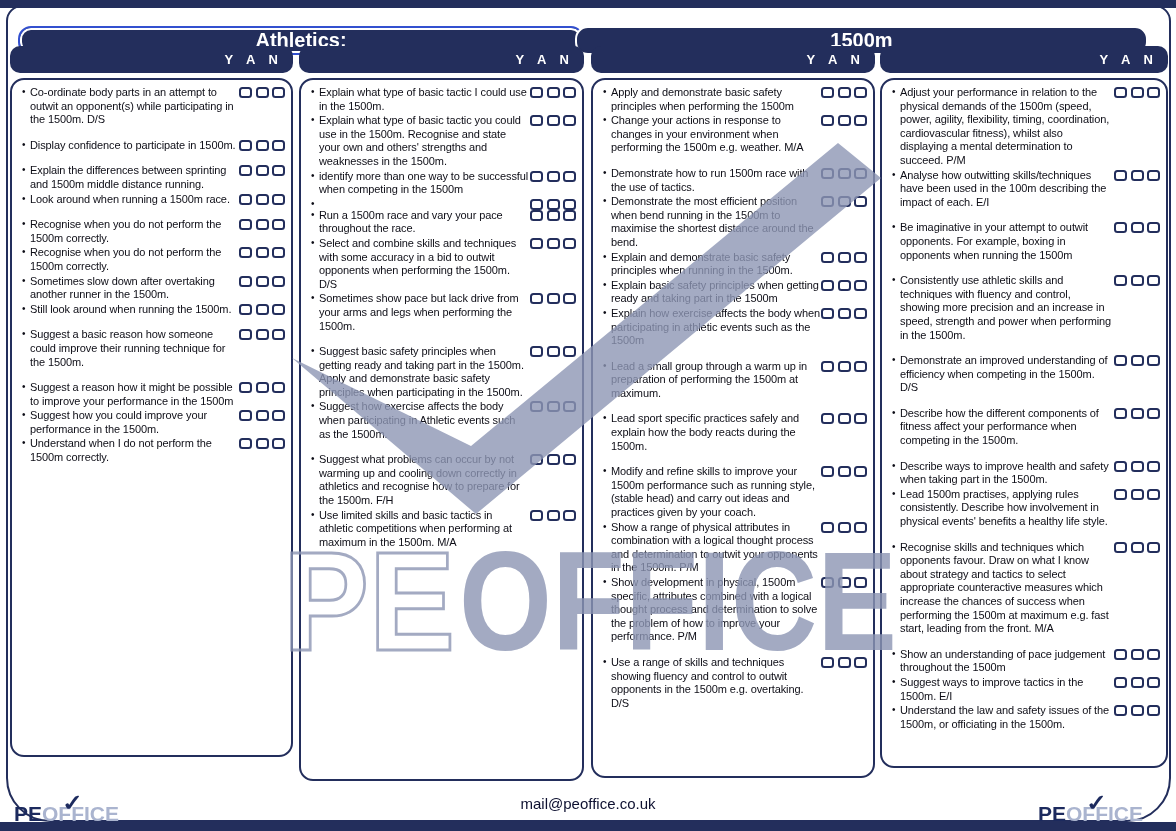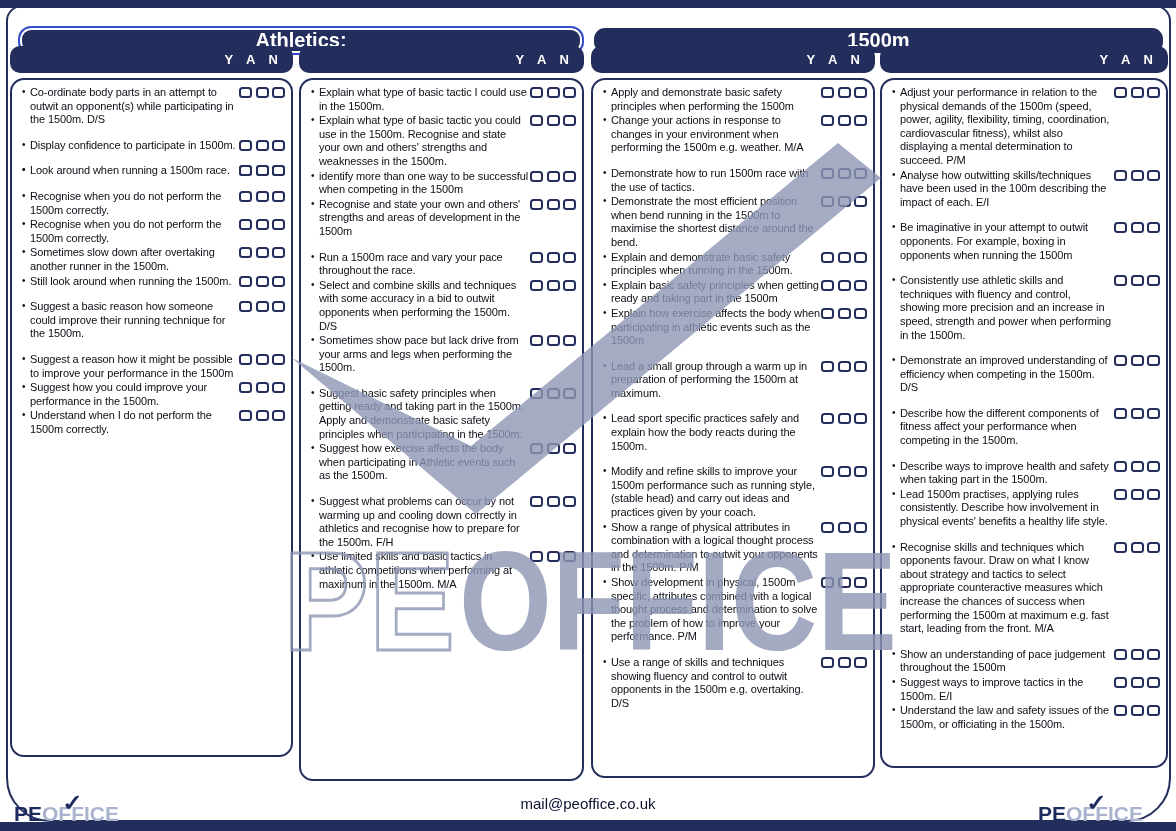--- a/index.html
+++ b/index.html
@@ -15,21 +15,21 @@
     border:2.5px solid #232e5c; border-radius:16px 16px 44px 44px;
   }
   
   .title-pill {
     position:absolute; top:12px; height:29px; background:#232e5c;
     color:#fff; font-weight:bold; font-size:20px;
     display:flex; align-items:center; justify-content:center;
     border-radius:13px; box-sizing:border-box;margin-top:14px;
   }
   .title-left { left:18px; width:566px; border:2px solid #3350cf; box-shadow: inset 0 0 0 2px #ffffff; }
-  .title-right { left:592px; width:573px; border:2px solid #ffffff; }
+  .title-right { left:575px; width:573px; border:2px solid #ffffff; }
   
   .yan-bar {
     position:absolute; top:46px; height:27px; background:#232e5c; border-radius:10px;
     color:#fff; font-weight:bold; font-size:13px; letter-spacing:5px;
     display:flex; align-items:center; justify-content:flex-end;
     padding-right:10px; box-sizing:border-box;
   }
   .yan1 { left:10px;  width:283px; }
   .yan2 { left:299px; width:285px; }
   .yan3 { left:591px; width:284px; }
@@ -114,21 +114,21 @@
           </span></div>
       </div>
       <div class="group">
         <div class="item"><span class="bullet">•</span><span class="txt">Display confidence to participate in 1500m.</span><span class="boxes">
             <span class="box"></span>
             <span class="box"></span>
             <span class="box"></span>
           </span></div>
       </div>
       <div class="group">
-        <div class="item"><span class="bullet">•</span><span class="boxes">
+        <div class="item"><span class="bullet">•</span><span class="txt">Explain the differences between sprinting and 1500m middle distance running.</span><span class="boxes">
             <span class="box"></span>
             <span class="box"></span>
             <span class="box"></span>
           </span></div>
         <div class="item"><span class="bullet">•</span><span class="txt">Look around when running a 1500m race.</span><span class="boxes">
             <span class="box"></span>
             <span class="box"></span>
             <span class="box"></span>
           </span></div>
       </div>
@@ -189,21 +189,21 @@
         <div class="item"><span class="bullet">•</span><span class="txt">Explain what type of basic tactic you could use in the 1500m. Recognise and state your own and others' strengths and weaknesses in the 1500m.</span><span class="boxes">
             <span class="box"></span>
             <span class="box"></span>
             <span class="box"></span>
           </span></div>
         <div class="item"><span class="bullet">•</span><span class="txt">identify more than one way to be successful when competing in the 1500m</span><span class="boxes">
             <span class="box"></span>
             <span class="box"></span>
             <span class="box"></span>
           </span></div>
-        <div class="item"><span class="bullet">•</span><span class="txt">Recognise and state your own and others' strengths and areas of development in the 1500m</span><span class="boxes">
+        <div class="item"><span class="bullet">•</span><span class="boxes">
             <span class="box"></span>
             <span class="box"></span>
             <span class="box"></span>
           </span></div>
       </div>
       <div class="group">
         <div class="item"><span class="bullet">•</span><span class="txt">Run a 1500m race and vary your pace throughout the race.</span><span class="boxes">
             <span class="box"></span>
             <span class="box"></span>
             <span class="box"></span>

